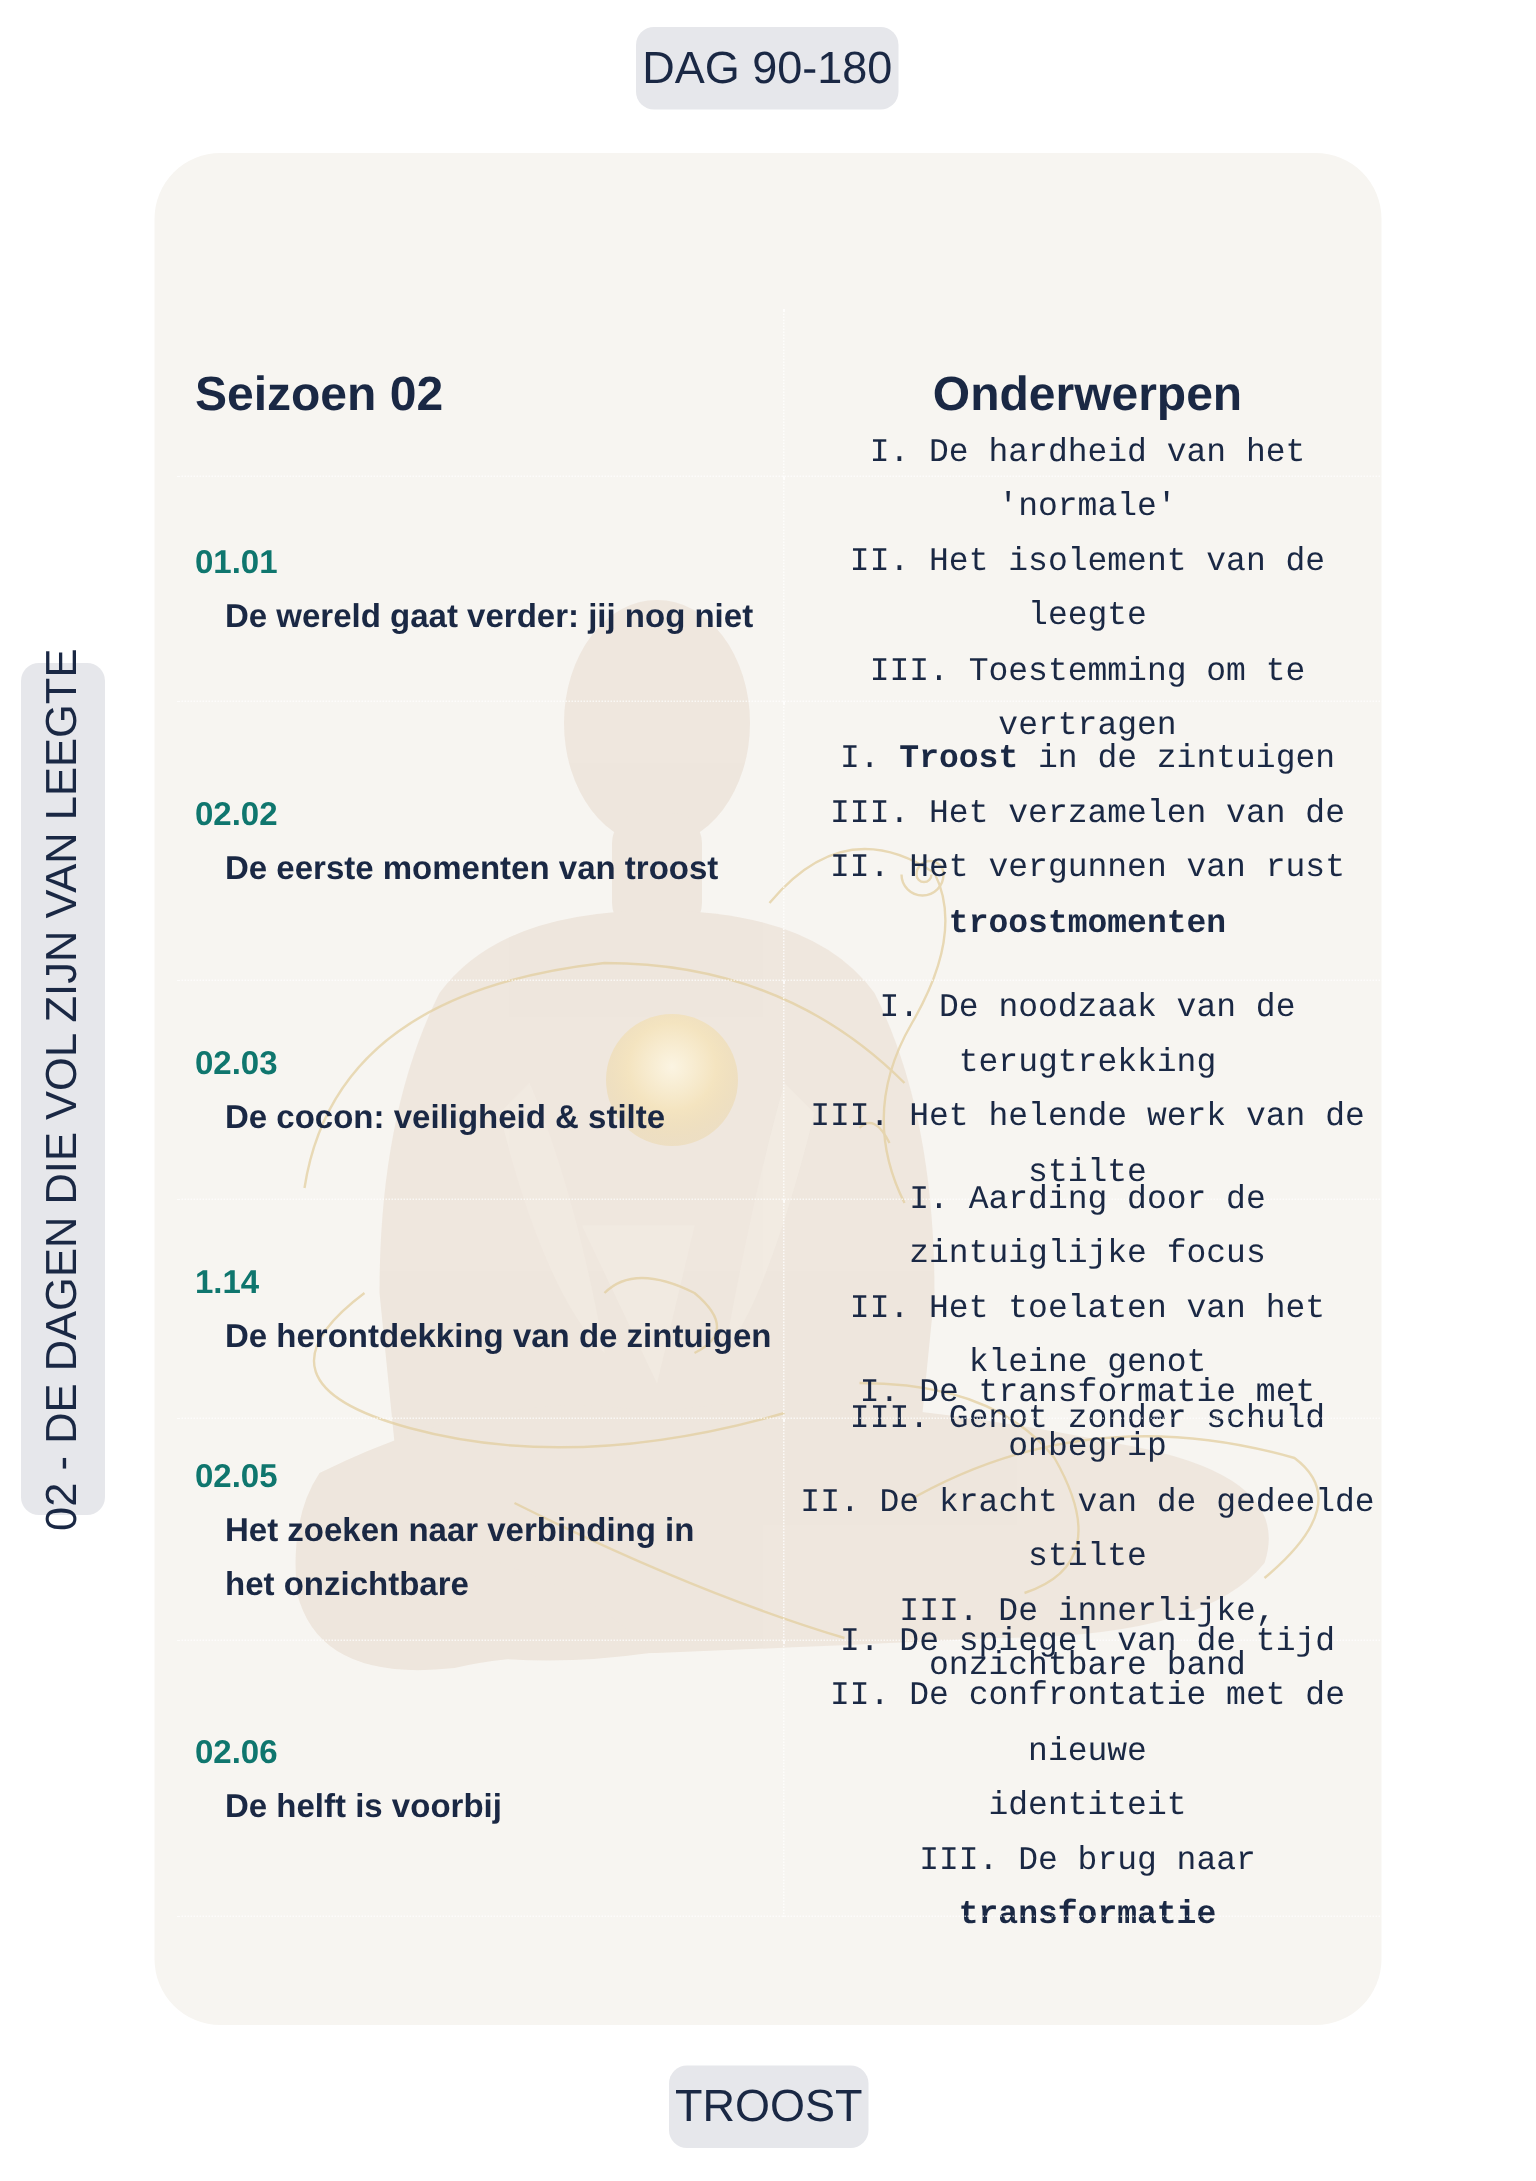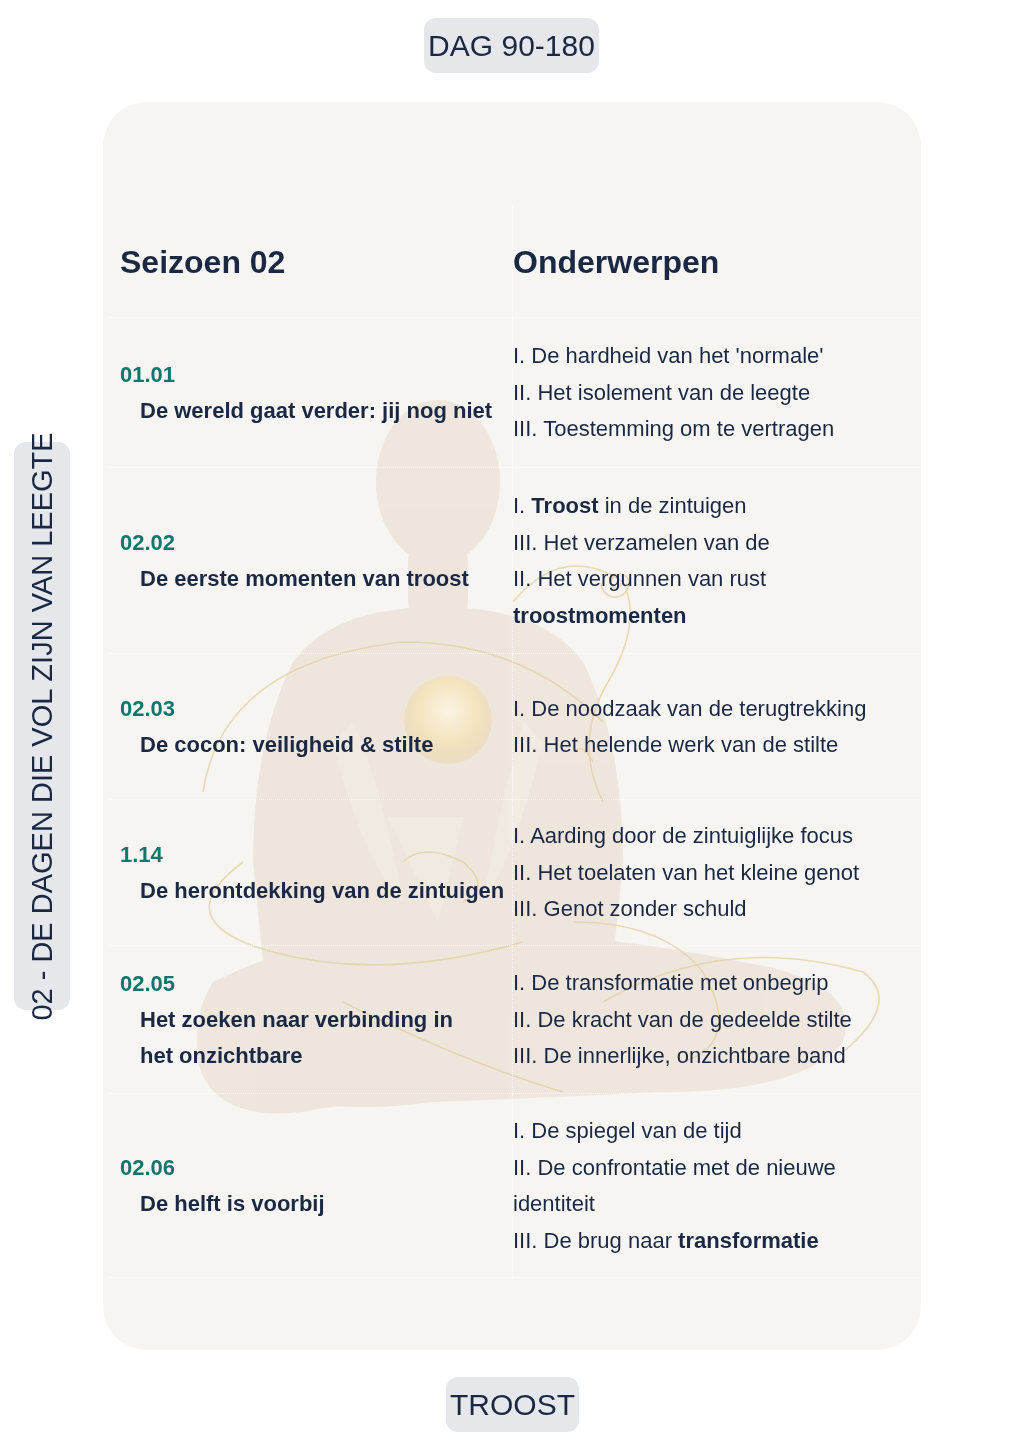--- a/index.html
+++ b/index.html
@@ -65,21 +65,21 @@
     .illustration {
       position: absolute;
       left: 0;
       top: 0;
       width: 818px;
       height: 1248px;
       pointer-events: none;
     }
     .table {
       position: absolute;
-      left: 5px;
+      left: 15px;
       top: 104px;
       width: 904px;
     }
     .row {
       display: flex;
       position: relative;
     }
     .row::after {
       content: "";
       position: absolute;
@@ -95,21 +95,21 @@
       justify-content: center;
       border-right: 1px dotted rgba(255,255,255,0.8);
     }
     .cell-right {
       width: 413px;
       box-sizing: border-box;
       padding-right: 9px;
       display: flex;
       flex-direction: column;
       justify-content: center;
-      text-align: left;
+      text-align: center;
     }
     .header-row { height: 112px; }
     .header-row .h {
       font-weight: bold;
       font-size: 32px;
       color: #1a2844;
     }
     .code {
       font-weight: bold;
       font-size: 22px;
@@ -120,20 +120,21 @@
       font-weight: bold;
       font-size: 22px;
       line-height: 36px;
       color: #1a2844;
       margin-left: 20px;
     }
     .topic {
       font-size: 22px;
       line-height: 36.5px;
       color: #1a2844;
+      font-family: Liberation Mono, monospace;
     }
     .topic b { font-weight: bold; }
   </style>
 </head>
 <body>
 
 <div class="pill pill-top">
   <span>DAG 90-180</span>
 </div>
 

